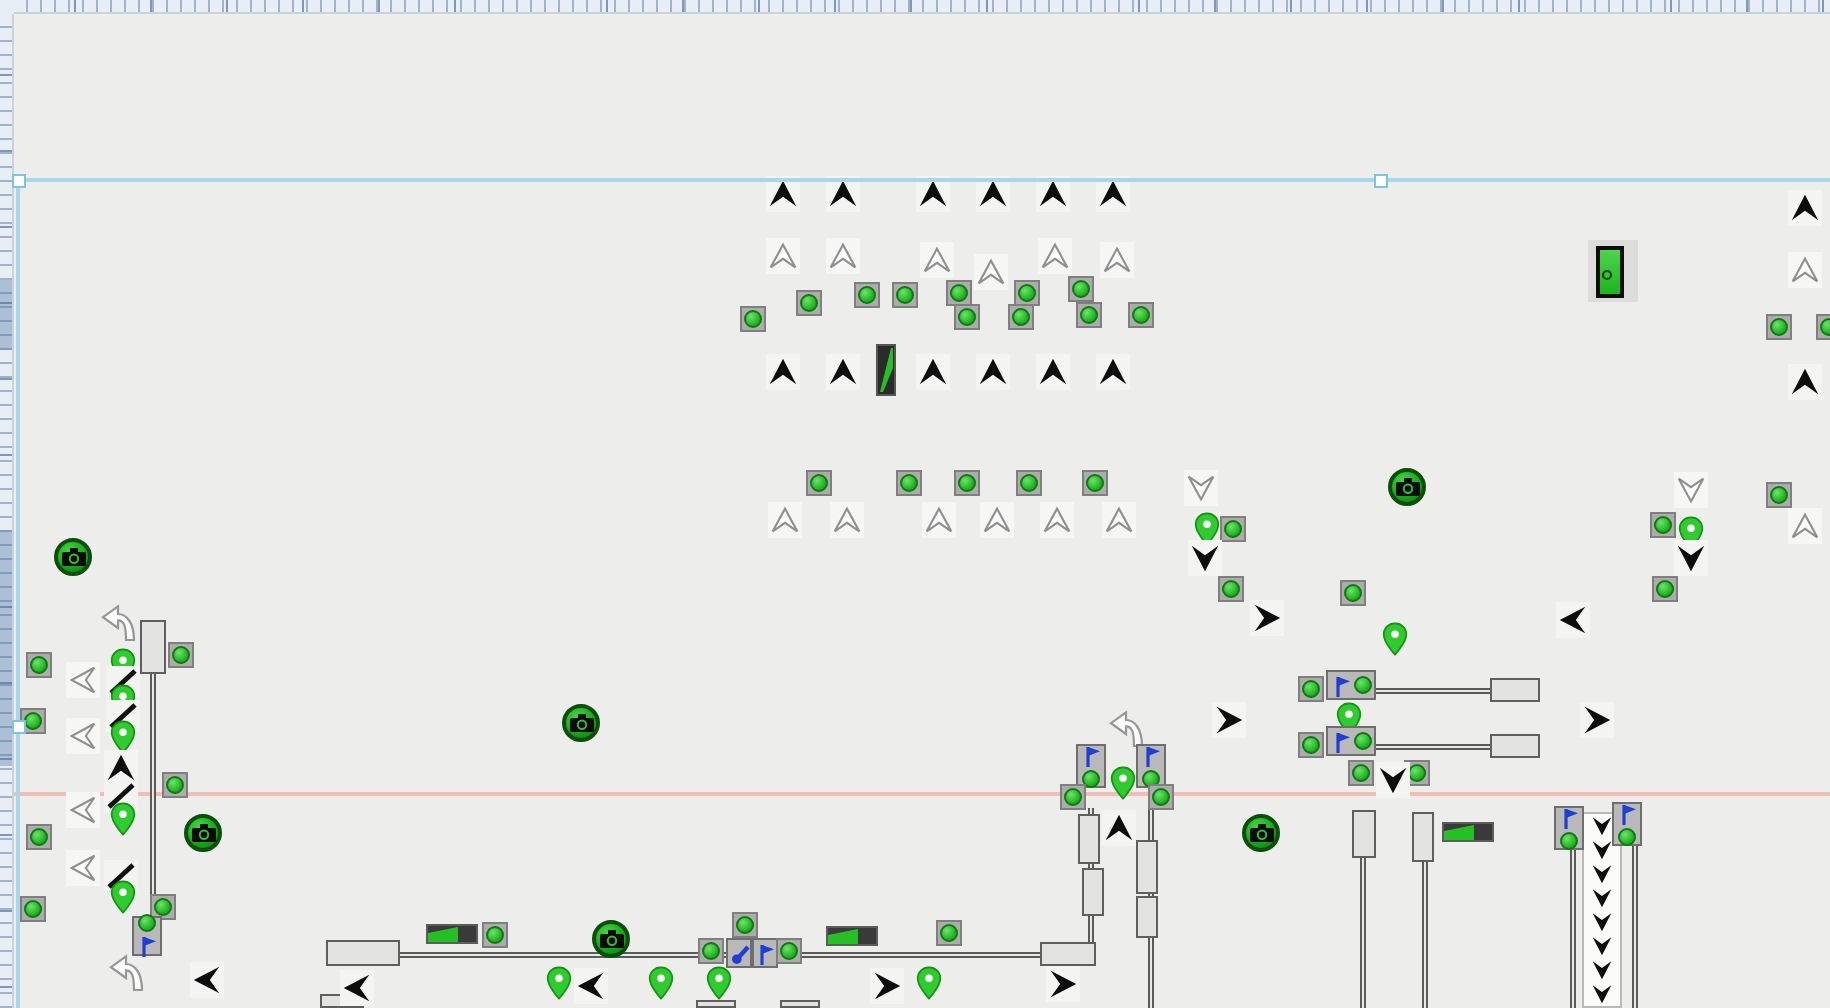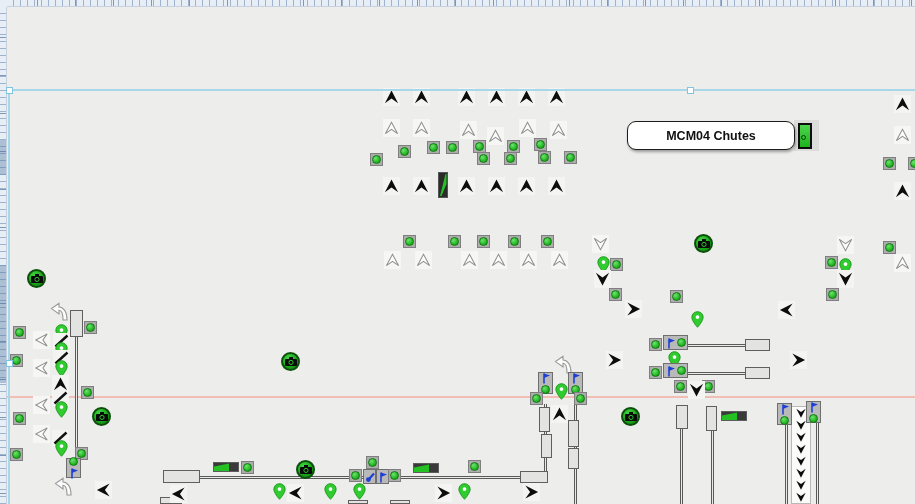--- a/index.html
+++ b/index.html
@@ -723,23 +723,20 @@
         </svg>
         <svg viewBox="0 0 18 18">
           <polygon points="2,15.5 9,2 16,15.5 9,10.5" fill="#0D0D0D" transform="rotate(180 9 9)"></polygon>
         </svg>
         <svg viewBox="0 0 18 18">
           <polygon points="2,15.5 9,2 16,15.5 9,10.5" fill="#0D0D0D" transform="rotate(180 9 9)"></polygon>
         </svg>
       </div>
     </div>
 
-  <div class="mcm-label" style="left: 627px; top: 121px; width: 166px; height: 27px;">
-    <span>MCM04 Chutes</span>
-  </div>
   <div class="door-plate" style="left: 794px; top: 120px; width: 25px; height: 31px;"></div>
   <div class="door" style="left: 798px; top: 123px; width: 14px; height: 26px;">
       <b></b>
     </div>
 
   <div class="ruler-top"></div>
   <div class="ruler-left"></div>
   <div class="ruler-corner"></div>
 <div class="handle" style="left: 6px; top: 87px;"></div>
     <div class="handle" style="left: 687px; top: 87px;"></div>

